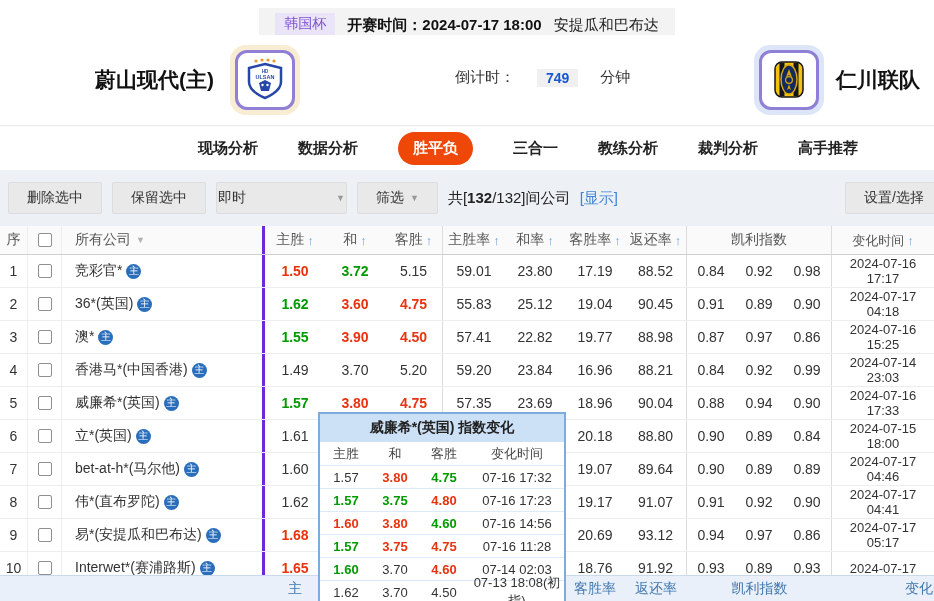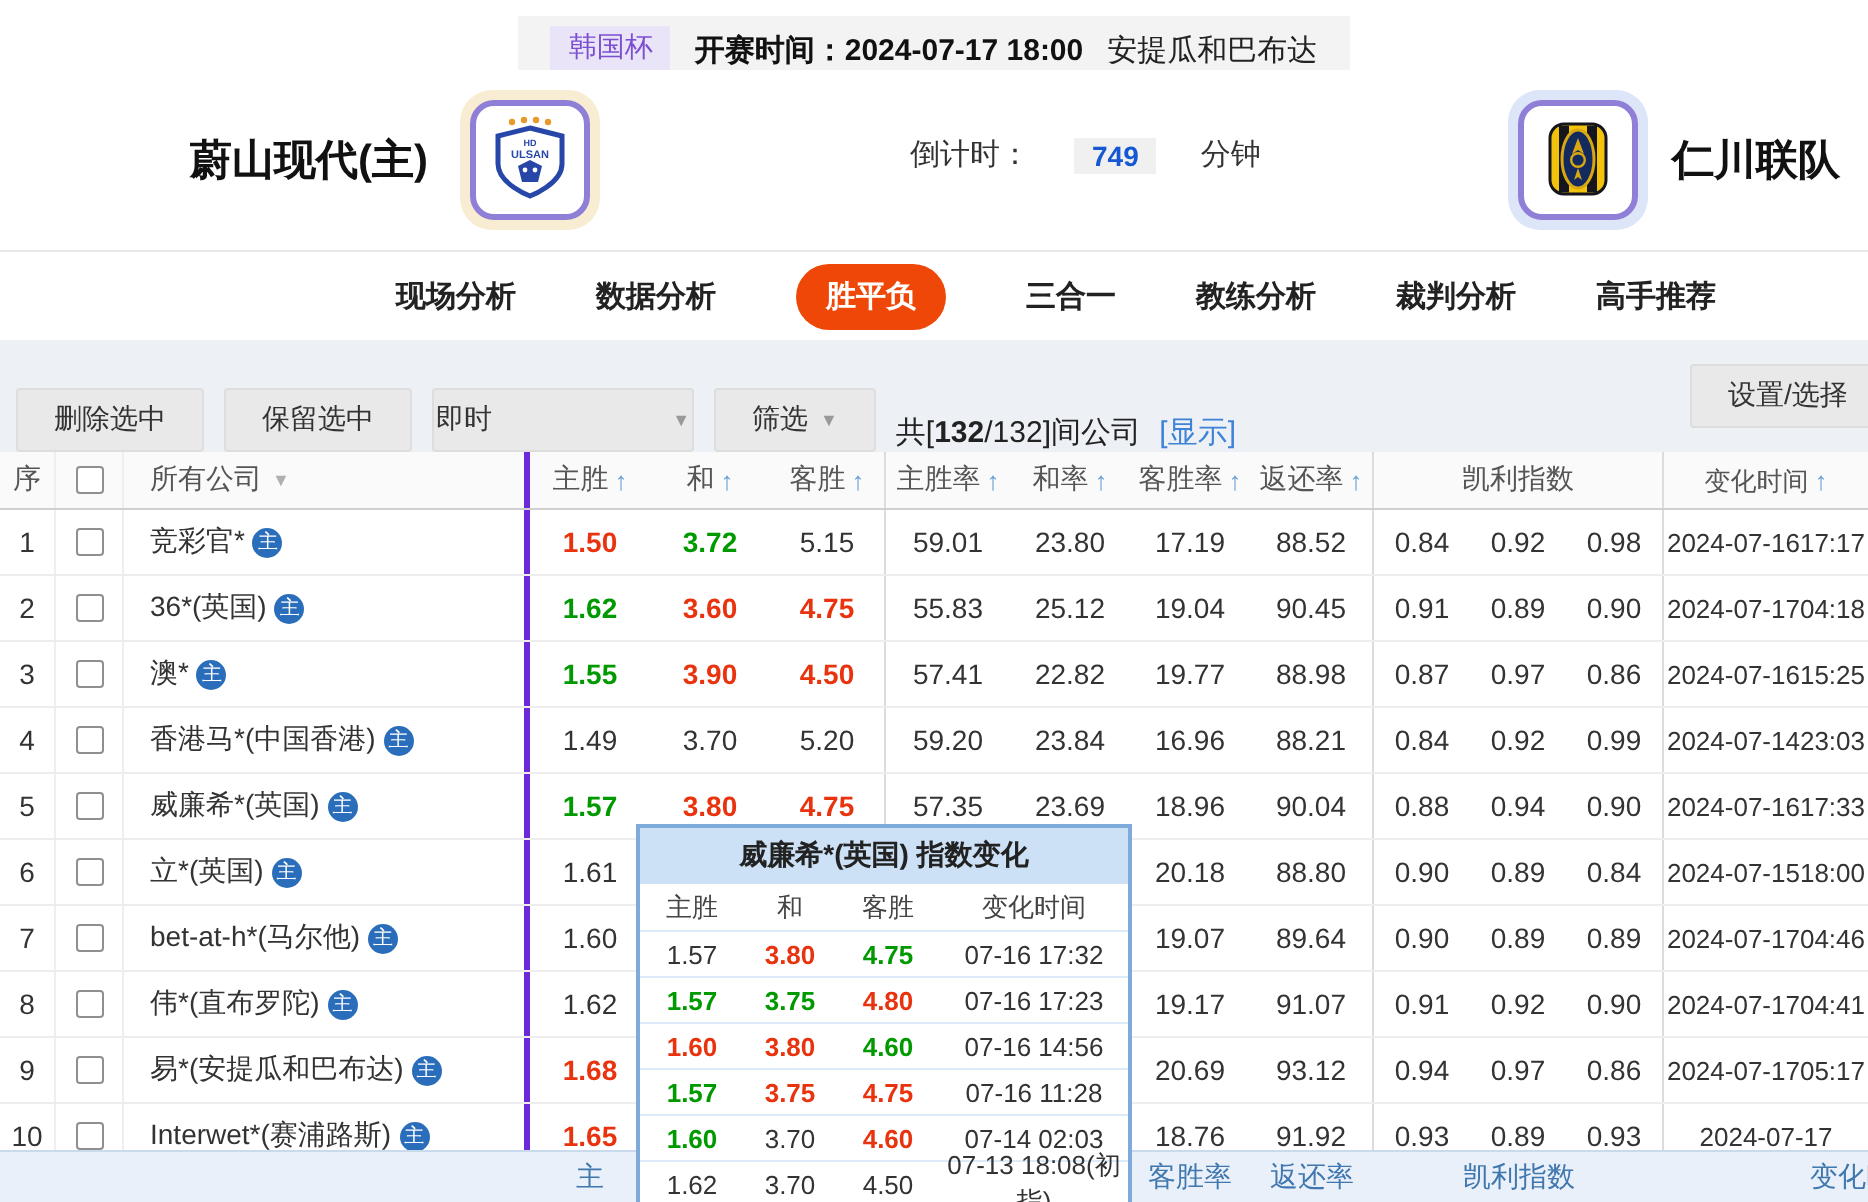--- a/index.html
+++ b/index.html
@@ -23,21 +23,21 @@
   .logo-home { background:#f8ecd2; }
   .logo-away { background:#dce6f8; }
   .logo-inner { width:60px; height:60px; border-radius:12px; background:#fff; border:3px solid #8f7fd6; display:flex; align-items:center; justify-content:center; overflow:hidden; }
   .countdown { position:absolute; left:455px; top:33px; display:flex; align-items:center; gap:22px; font-size:15px; color:#333; }
   .countdown-value { background:#f0f0f0; color:#1558d4; font-weight:bold; font-size:14px; padding:1px 9px; }
   
   .nav { height:45px; border-top:1px solid #e7e7e7; display:flex; align-items:center; gap:40px; padding-left:198px; font-size:15px; font-weight:bold; color:#222; background:#fff; }
   .tab { cursor:pointer; white-space:nowrap; }
   .tab.active { background:#ee4708; color:#ffffff; border-radius:17px; padding:7px 15px; }
   
-  .band { background:#edf1f6; height:56px; display:flex; align-items:flex-end; gap:10px; padding-left:8px; position:relative; font-size:14px; }
+  .band { background:#edf1f6; height:56px; display:flex; align-items:center; gap:10px; padding-left:8px; position:relative; font-size:14px; }
   .tbtn { background:#e9e9e9; border:1px solid #ddd; border-radius:2px; height:32px; display:inline-flex; align-items:center; padding:0 18px; color:#333; cursor:pointer; white-space:nowrap; }
   .tbtn.dropdown { width:131px; justify-content:space-between; padding:0 1px; }
   .caret { color:#999; font-size:9px; margin-left:6px; }
   .count { margin-left:0; font-size:15px; color:#222; }
   .count b { font-weight:bold; }
   .show-link { color:#3f83d6; margin-left:5px; cursor:pointer; text-decoration:none; }
   .settings-btn { position:absolute; left:845px; top:12px; width:130px; overflow:hidden; }
   
   .thead { display:flex; height:29px; align-items:center; background:#fafafa; border-bottom:1px solid #cfcfcf; color:#555; font-size:14px; }
   .trow { display:flex; height:33px; align-items:center; border-bottom:1px solid #ededed; font-size:14px; color:#333; background:#fff; }
@@ -45,21 +45,21 @@
   .col-seq { width:28px; border-right:1px solid #eee; }
   .col-check { width:34px; border-right:1px solid #eee; }
   .col-company { width:203px; border-right:3px solid #6d28d9; justify-content:flex-start; padding-left:13px; }
   .col-home { width:60px; } .col-draw { width:60px; }
   .col-away { width:58px; border-right:1px solid #dcdcdc; }
   .col-hr { width:62px; } .col-dr { width:60px; } .col-ar { width:60px; }
   .col-rr { width:62px; border-right:1px solid #dcdcdc; }
   .col-k1 { width:48px; } .col-k2 { width:48px; }
   .col-k3 { width:49px; border-right:1px solid #dcdcdc; }
   .col-kelly { width:145px; border-right:1px solid #dcdcdc; }
-  .col-time { width:102px; flex-direction:row; justify-content:center; font-size:13px; line-height:15px; }
+  .col-time { width:102px; flex-direction:column; justify-content:center; font-size:13px; line-height:15px; }
   .c-red { color:#e8330e; font-weight:bold; }
   .c-green { color:#009a00; font-weight:bold; }
   .checkbox { width:14px; height:14px; border:1px solid #8f8f8f; border-radius:2px; background:#fff; cursor:pointer; }
   .hicon { width:15px; height:15px; border-radius:50%; background:#2a6ebb; color:#fff; font-size:10px; display:inline-flex; align-items:center; justify-content:center; margin-left:4px; flex:none; }
   .sort { color:#6b9fd7; font-weight:bold; margin-left:3px; font-size:13px; }
   .hdr-caret { color:#b0b0b0; font-size:9px; margin-left:5px; }
   
   .tfoot { position:absolute; left:0; top:575px; width:934px; height:26px; background:#e9f0f9; border-top:1px solid #c9daed; color:#4077ae; font-size:14px; z-index:5; }
   .tfoot span { position:absolute; top:4px; text-align:center; }
   .f-home { left:265px; width:60px; }

